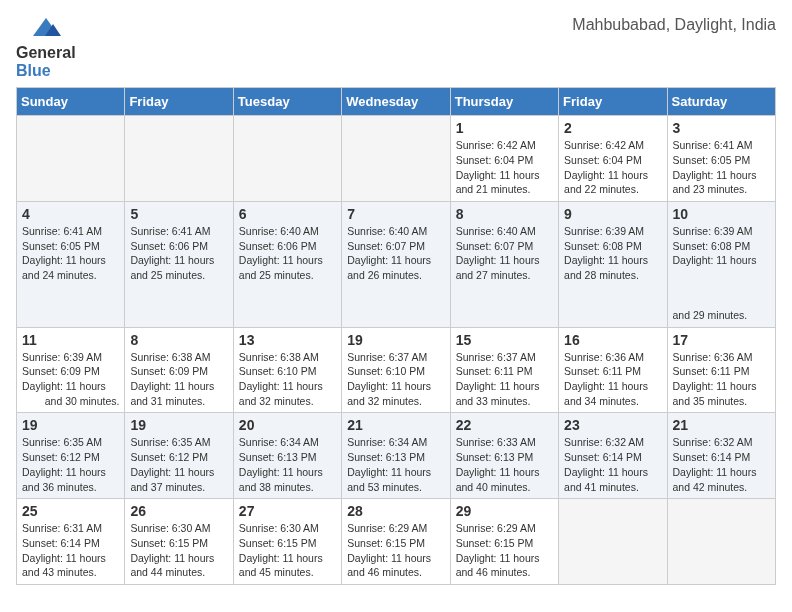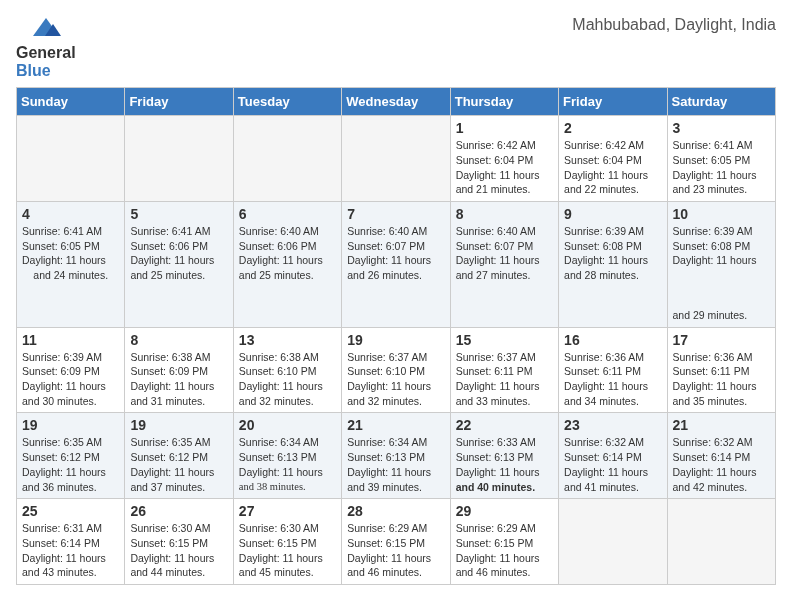--- a/index.html
+++ b/index.html
@@ -148,21 +148,21 @@
           </div>
         </td>
       </tr>
       <tr>
         <td>
           <span class="day-num">4</span>
           <div class="day-info">
             <span style="display: block;">Sunrise: 6:41 AM</span>
             <span style="display: block;">Sunset: 6:05 PM</span>
             <span style="display: block;">Daylight: 11 hours</span>
-            <span style="display: block; text-align: center;">and 24 minutes.</span>
+            <span style="display: block;">and 24 minutes.</span>
           </div>
         </td>
         <td>
           <span class="day-num">5</span>
           <div class="day-info">
             <span style="display: block;">Sunrise: 6:41 AM</span>
             <span style="display: block;">Sunset: 6:06 PM</span>
             <span style="display: block;">Daylight: 11 hours</span>
             <span style="display: block;">and 25 minutes.</span>
           </div>
@@ -213,21 +213,21 @@
           </div>
         </td>
       </tr>
       <tr>
         <td>
           <span class="day-num">11</span>
           <div class="day-info">
             <span style="display: block;">Sunrise: 6:39 AM</span>
             <span style="display: block;">Sunset: 6:09 PM</span>
             <span style="display: block;">Daylight: 11 hours</span>
-            <span style="display: block;">and 30 minutes.</span>
+            <span style="display: block; text-align: right;">and 30 minutes.</span>
           </div>
         </td>
         <td>
           <span class="day-num">8</span>
           <div class="day-info">
             <span style="display: block;">Sunrise: 6:38 AM</span>
             <span style="display: block;">Sunset: 6:09 PM</span>
             <span style="display: block;">Daylight: 11 hours</span>
             <span style="display: block;">and 31 minutes.</span>
           </div>
@@ -296,39 +296,39 @@
             <span style="display: block;">Daylight: 11 hours</span>
             <span style="display: block;">and 37 minutes.</span>
           </div>
         </td>
         <td>
           <span class="day-num">20</span>
           <div class="day-info">
             <span style="display: block;">Sunrise: 6:34 AM</span>
             <span style="display: block;">Sunset: 6:13 PM</span>
             <span style="display: block;">Daylight: 11 hours</span>
-            <span style="display: block; font-family: Liberation Serif, serif;">and 38 minutes.</span>
+            <span style="display: block;">and 38 minutes.</span>
           </div>
         </td>
         <td>
           <span class="day-num">21</span>
           <div class="day-info">
             <span style="display: block;">Sunrise: 6:34 AM</span>
             <span style="display: block;">Sunset: 6:13 PM</span>
             <span style="display: block;">Daylight: 11 hours</span>
-            <span style="display: block;">and 39 minutes.</span>
+            <span style="display: block;">and 53 minutes.</span>
           </div>
         </td>
         <td>
           <span class="day-num">22</span>
           <div class="day-info">
             <span style="display: block;">Sunrise: 6:33 AM</span>
             <span style="display: block;">Sunset: 6:13 PM</span>
             <span style="display: block;">Daylight: 11 hours</span>
-            <span style="display: block; font-weight: bold;">and 40 minutes.</span>
+            <span style="display: block;">and 40 minutes.</span>
           </div>
         </td>
         <td>
           <span class="day-num">23</span>
           <div class="day-info">
             <span style="display: block;">Sunrise: 6:32 AM</span>
             <span style="display: block;">Sunset: 6:14 PM</span>
             <span style="display: block;">Daylight: 11 hours</span>
             <span style="display: block;">and 41 minutes.</span>
           </div>

